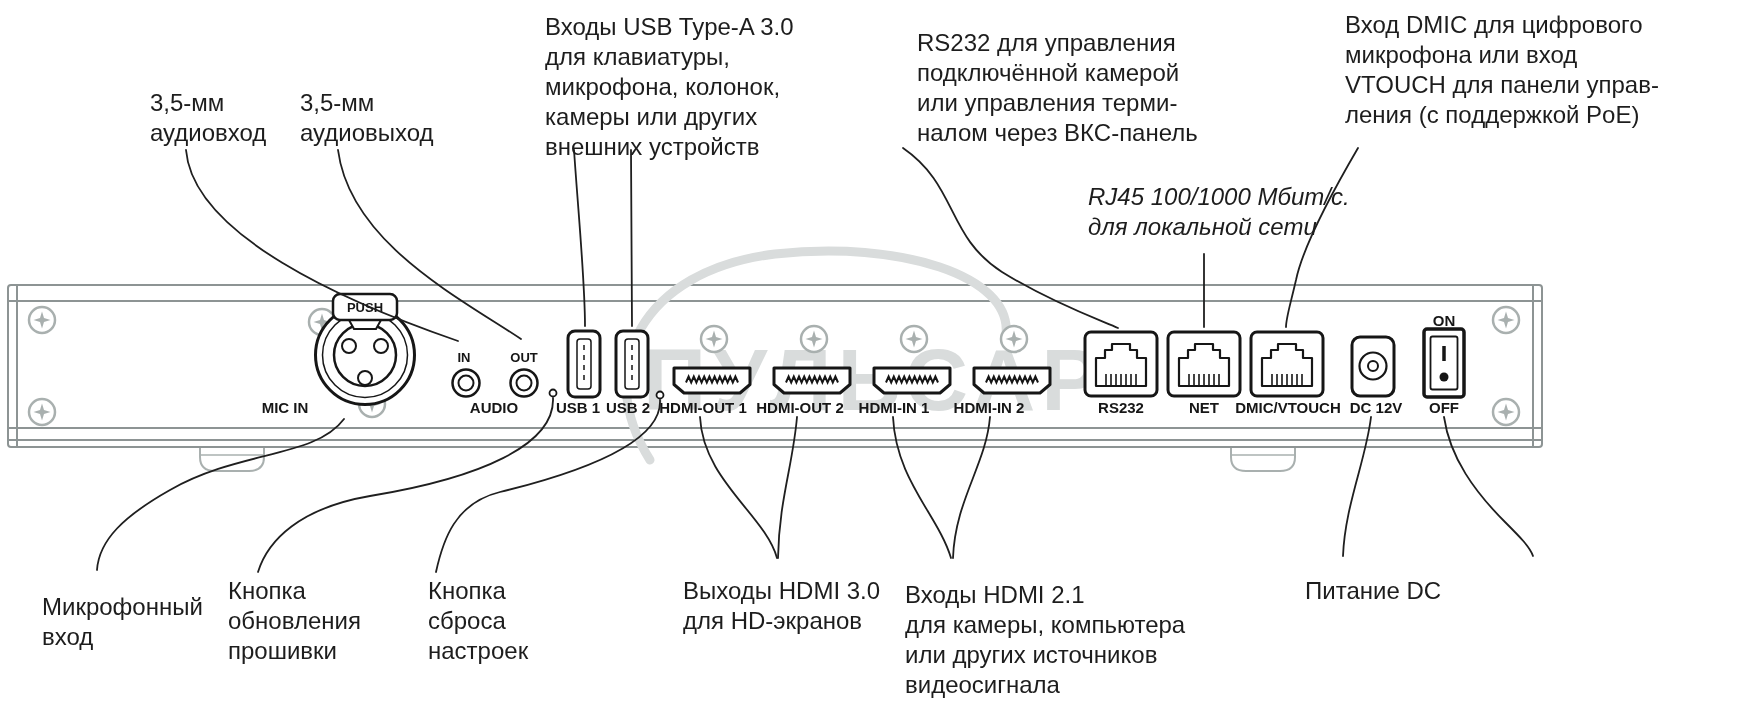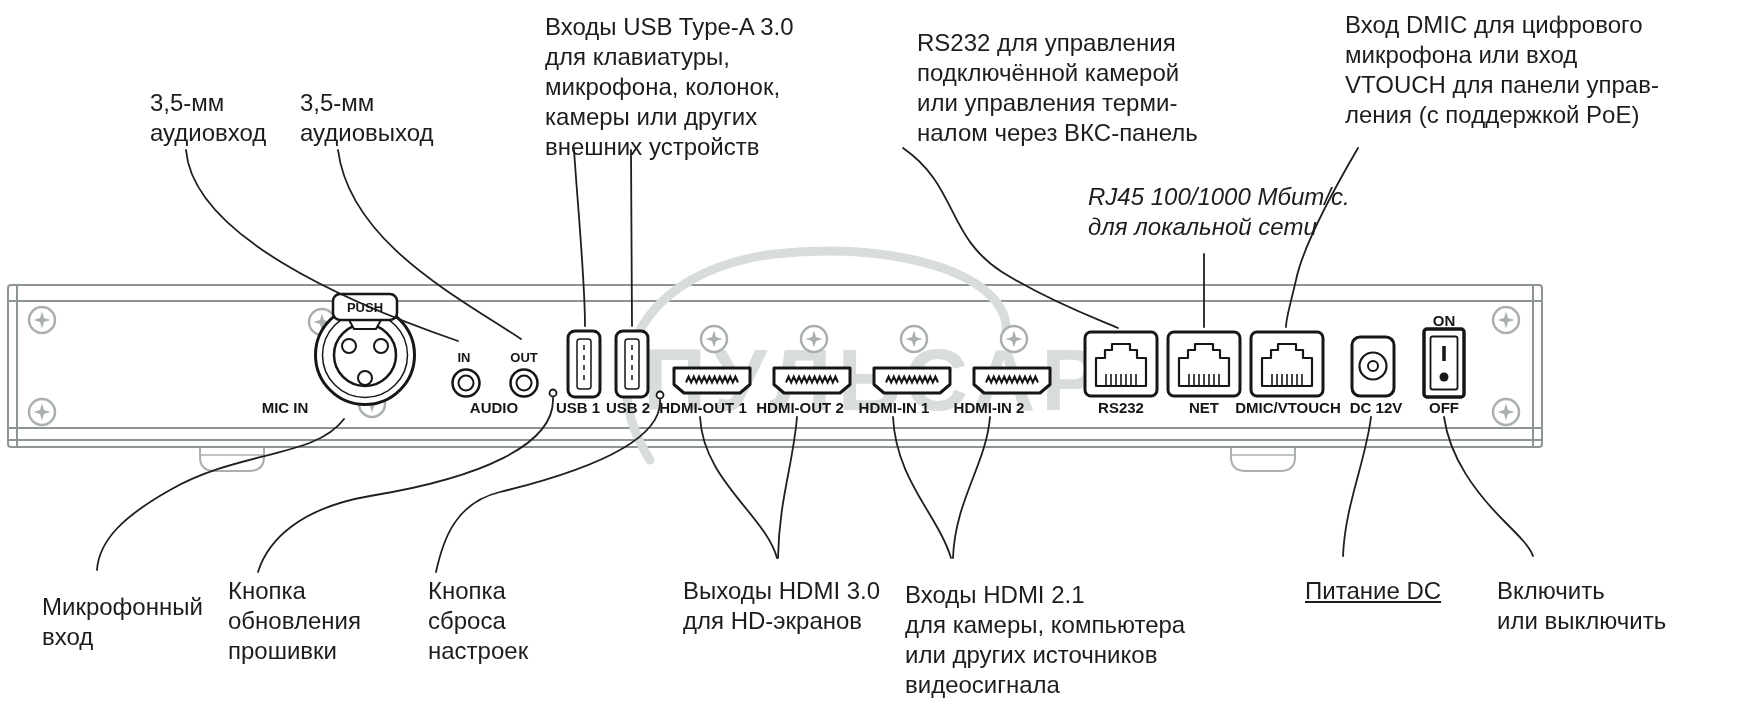--- a/index.html
+++ b/index.html
@@ -215,17 +215,15 @@
 прошивки</div>
   <div class="callout" style="left:428px;top:576px;">Кнопка
 сброса
 настроек</div>
   <div class="callout" style="left:683px;top:576px;">Выходы HDMI 3.0
 для HD-экранов</div>
   <div class="callout" style="left:905px;top:580px;">Входы HDMI 2.1
 для камеры, компьютера
 или других источников
 видеосигнала</div>
-  <div class="callout" style="left:1305px;top:576px;text-decoration:underline;">Питание DC</div>
-  <div class="callout" style="left:1497px;top:576px;">Включить
-или выключить</div>
+  <div class="callout" style="left:1305px;top:576px;">Питание DC</div>
 
 </div>
 
 </body></html>

